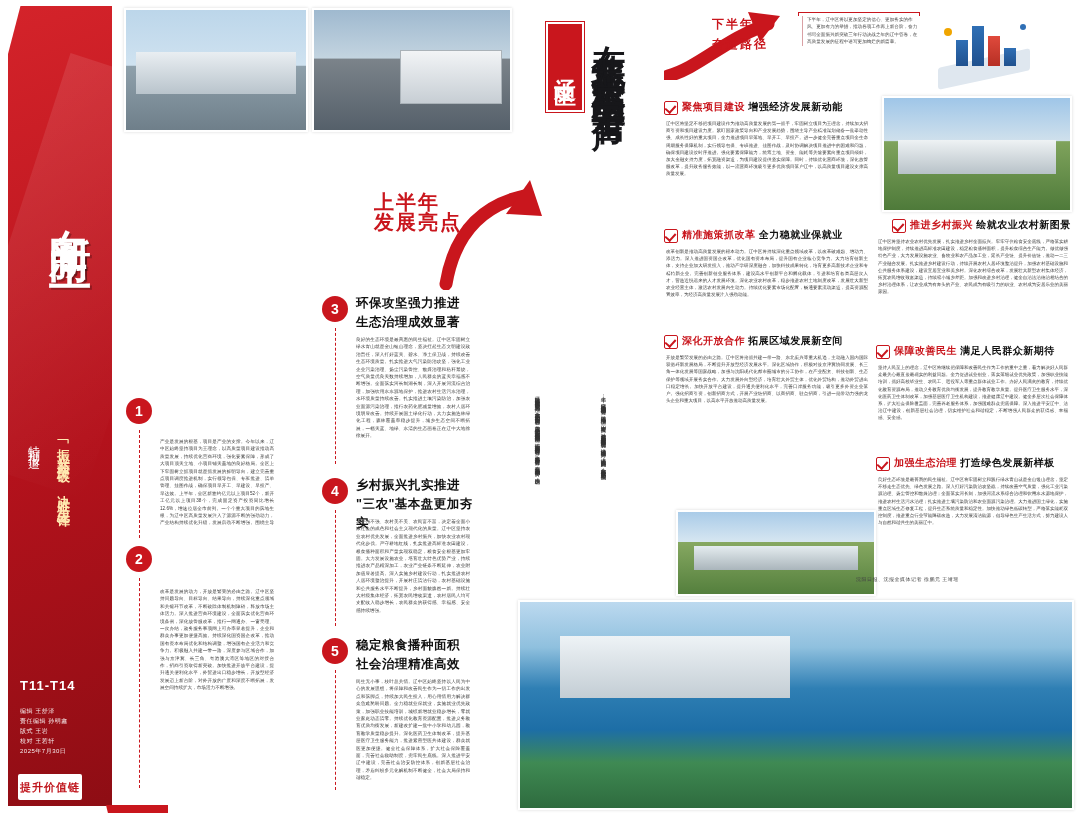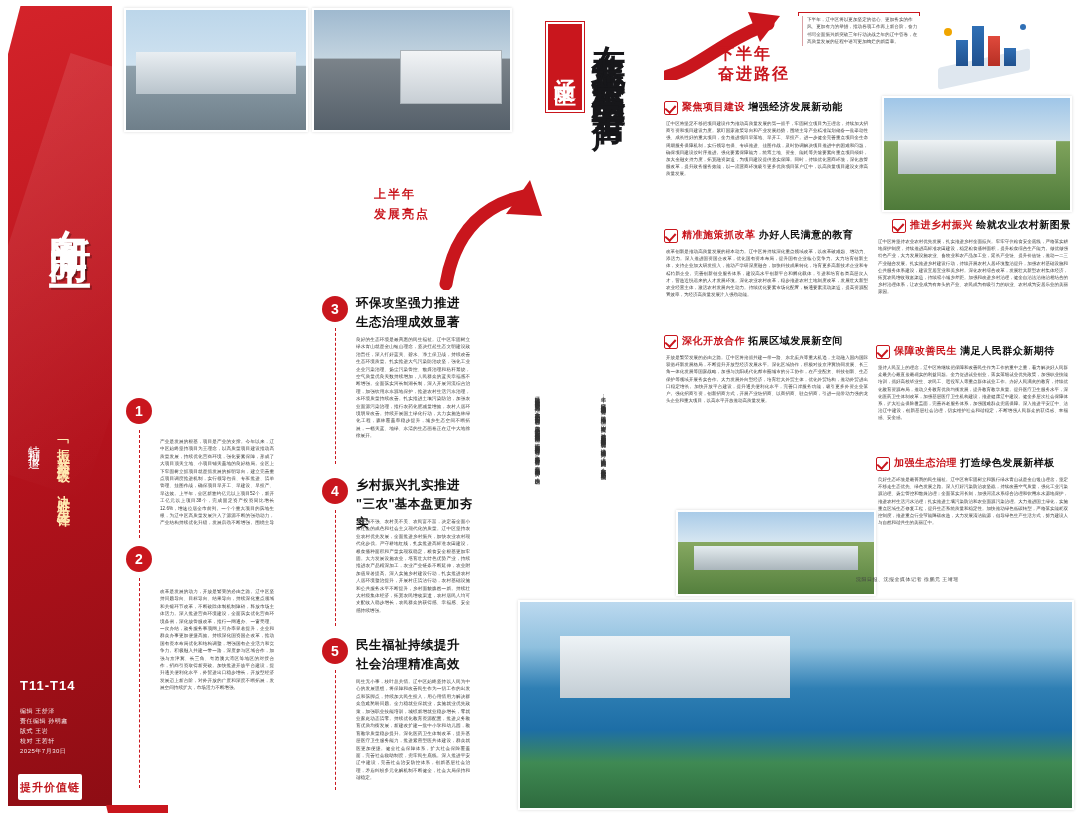--- a/index.html
+++ b/index.html
@@ -109,22 +109,22 @@
     border:2px solid #fff;box-shadow:0 0 0 1px #c9161d;
   }
   .hl-main{
     position:absolute;left:586px;top:18px;height:400px;
     writing-mode:vertical-rl;text-orientation:upright;
     font-size:34px;font-weight:bold;color:#17171a;letter-spacing:6px;line-height:46px;
   }
 
   
   .callout{position:absolute;font-weight:bold;color:#c9161d;line-height:20px;}
-  .co1{left:374px;top:184px;font-size:12px;letter-spacing:2px;}
-  .co2{left:712px;top:44px;font-size:16px;letter-spacing:2px;margin-left:6px;}
+  .co1{left:374px;top:192px;font-size:20px;letter-spacing:2px;}
+  .co2{left:712px;top:14px;font-size:12px;letter-spacing:2px;}
 
   
   .numcircle{
     position:absolute;width:26px;height:26px;border-radius:50%;
     background:#c9161d;color:#fff;font-size:14px;font-weight:bold;
     display:flex;align-items:center;justify-content:center;
   }
   .numtitle{position:absolute;font-size:12.5px;font-weight:bold;color:#111;line-height:19px;letter-spacing:.5px;}
   .numtitle .l2{color:#111;}
   .body-col{
@@ -258,21 +258,21 @@
   <div class="numcircle" style="left:322px;top:478px;">4</div>
   <div class="numtitle" style="left:356px;top:476px;width:120px;">
     <div>乡村振兴扎实推进</div>
     <div class="l2">"三农"基本盘更加夯实</div>
   </div>
   <div class="body-col" style="left:356px;top:518px;width:114px;height:108px;">农业强不强、农村美不美、农民富不富，决定着全面小康社会的成色和社会主义现代化的质量。辽中区坚持农业农村优先发展，全面推进乡村振兴，加快农业农村现代化步伐。严守耕地红线，扎实推进高标准农田建设，粮食播种面积和产量实现双稳定，粮食安全根基更加牢固。大力发展设施农业，培育壮大特色优势产业，持续推进农产品精深加工，农业产业链条不断延伸，农业附加值显著提高。深入实施乡村建设行动，扎实推进农村人居环境整治提升，开展村庄清洁行动，农村基础设施和公共服务水平不断提升，乡村面貌焕然一新。持续壮大村级集体经济，拓宽农民增收渠道，农村居民人均可支配收入稳步增长，农民群众的获得感、幸福感、安全感持续增强。</div>
   <div class="dashline" style="left:335px;top:510px;height:116px;"></div>
 
   <div class="numcircle" style="left:322px;top:638px;">5</div>
   <div class="numtitle" style="left:356px;top:636px;width:120px;">
-    <div>民生福祉持续提升</div>
+    <div>稳定粮食播种面积</div>
     <div class="l2">社会治理精准高效</div>
   </div>
   <div class="body-col" style="left:356px;top:678px;width:114px;height:112px;">民生无小事，枝叶总关情。辽中区始终坚持以人民为中心的发展思想，将保障和改善民生作为一切工作的出发点和落脚点，持续加大民生投入，用心用情用力解决群众急难愁盼问题。全力稳就业保就业，实施就业优先政策，加强职业技能培训，城镇新增就业稳步增长，零就业家庭动态清零。持续优化教育资源配置，推进义务教育优质均衡发展，新建改扩建一批中小学和幼儿园，教育教学质量稳步提升。深化医药卫生体制改革，提升基层医疗卫生服务能力，推进紧密型医共体建设，群众就医更加便捷。健全社会保障体系，扩大社会保险覆盖面，完善社会救助制度，兜牢民生底线。深入推进平安辽中建设，完善社会治安防控体系，创新基层社会治理，矛盾纠纷多元化解机制不断健全，社会大局保持和谐稳定。</div>
   <div class="dashline" style="left:335px;top:670px;height:120px;"></div>
 
   <div class="center-col">辽中区坚持以习近平新时代中国特色社会主义思想为指导，全面贯彻党的二十大和二十届历次全会精神，深入贯彻习近平总书记关于东北全面振兴的重要讲话和指示批示精神，锚定全面振兴新突破三年行动目标任务，聚焦高质量发展首要任务，在东北振兴的大棋局中落子有声、蹄疾步稳。</div>
   <div class="center-col2">上半年，全区地区生产总值同比增长稳中有进，规模以上工业增加值、固定资产投资、社会消费品零售总额等主要经济指标保持良好增长态势，经济运行呈现稳中向好、进中提质的良好局面，为全年目标任务的完成奠定了坚实基础。</div>
 
   <div class="chk" style="left:664px;top:100px;">
     <div class="chkbox"></div>
@@ -280,21 +280,21 @@
       <span>聚焦项目建设</span>
       <span class="dark">增强经济发展新动能</span>
     </div>
   </div>
   <div class="rtext" style="left:666px;top:120px;width:202px;height:96px;">辽中区将坚定不移把项目建设作为推动高质量发展的第一抓手，牢固树立项目为王理念，持续加大招商引资和项目建设力度。紧盯国家政策导向和产业发展趋势，围绕主导产业精准谋划储备一批牵动性强、成长性好的重大项目，全力推进项目早落地、早开工、早投产。进一步健全完善重点项目全生命周期服务保障机制，实行领导包保、专班推进、挂图作战，及时协调解决项目推进中的困难和问题，确保项目建设按时序推进。强化要素保障能力，统筹土地、资金、能耗等关键要素向重点项目倾斜，加大金融支持力度，拓宽融资渠道，为项目建设提供坚实保障。同时，持续优化营商环境，深化放管服改革，提升政务服务效能，以一流营商环境吸引更多优质项目落户辽中，以高质量项目建设支撑高质量发展。</div>
 
   <div class="chk" style="left:664px;top:228px;">
     <div class="chkbox"></div>
     <div class="chk-title">
       <span>精准施策抓改革</span>
-      <span class="dark">办好人民满意的教育</span>
+      <span class="dark">全力稳就业保就业</span>
     </div>
   </div>
   <div class="rtext" style="left:666px;top:248px;width:202px;height:78px;">改革创新是推动高质量发展的根本动力。辽中区将持续深化重点领域改革，以改革破难题、增动力、添活力。深入推进国资国企改革，优化国有资本布局，提升国有企业核心竞争力。大力培育创新主体，支持企业加大研发投入，推动产学研深度融合，加快科技成果转化，培育更多高新技术企业和专精特新企业。完善创新创业服务体系，建设高水平创新平台和孵化载体，引进和培育各类高层次人才，营造近悦远来的人才发展环境。深化农业农村改革，稳步推进农村土地制度改革，发展壮大新型农业经营主体，激活农村发展内生动力。持续优化要素市场化配置，畅通要素流动渠道，提高资源配置效率，为经济高质量发展注入强劲动能。</div>
 
   <div class="chk" style="left:664px;top:334px;">
     <div class="chkbox"></div>
     <div class="chk-title">
       <span>深化开放合作</span>
       <span class="dark">拓展区域发展新空间</span>
     </div>

